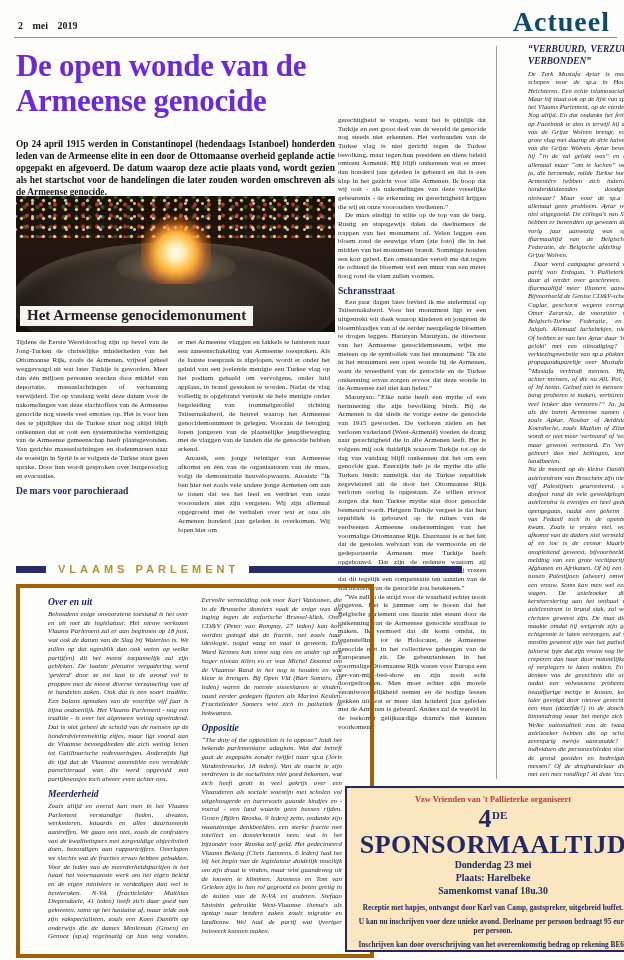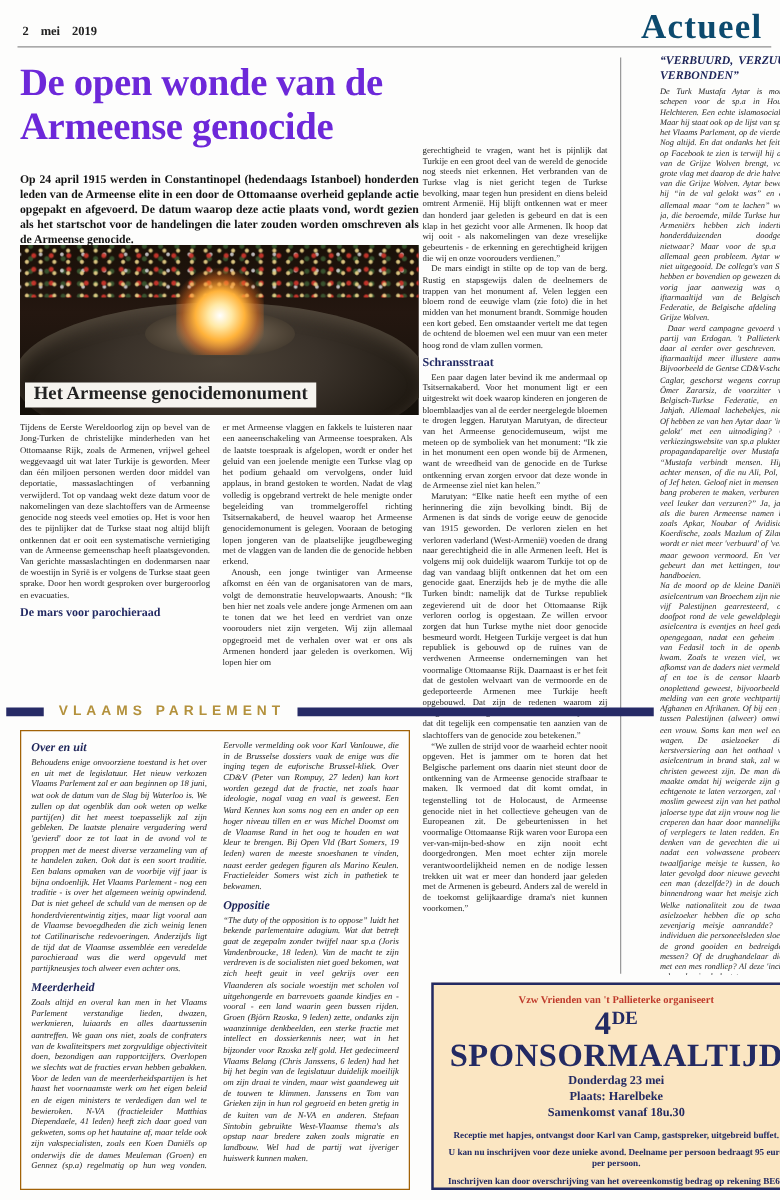--- a/index.html
+++ b/index.html
@@ -46,38 +46,38 @@
           font-size:8.6px;font-weight:bold;color:#111;letter-spacing:.4px;}
   
   .vdiv{position:absolute;left:496px;top:46px;width:1px;height:733px;background:#9a9a9a;}
   .opinion{position:absolute;left:505px;top:44px;width:116px;height:736px;overflow:hidden;
            font-style:italic;font-size:6.7px;line-height:1.23;text-align:justify;color:#242424;margin-left:23px;}
   .opinion p{margin:0;text-indent:6px;}
   .opinion p.ni{text-indent:0;}
   .opinion h3{margin:7px 0 3px;font-size:9.4px;color:#1c2358;letter-spacing:0;}
   .opinion h3:first-child{margin-top:0;}
   
-  .pband{position:absolute;left:5px;top:564px;width:518px;height:10px;display:flex;align-items:center;}
+  .pband{position:absolute;left:16px;top:564px;width:446px;height:10px;display:flex;align-items:center;}
   .pband .bar1{width:30px;height:7px;background:#272b66;}
   .pband .label{font-family:"Liberation Sans","DejaVu Sans",sans-serif;font-weight:bold;
                 color:#b3913c;font-size:11px;letter-spacing:4px;margin:0 10px 0 12px;white-space:nowrap;}
   .pband .bar2{flex:1;height:7px;background:#272b66;}
-  .pbox{position:absolute;left:16px;top:584px;width:294px;height:350px;border:1px solid #a16207;
-        padding:8px 8px;column-count:2;column-gap:13px;overflow:hidden;
+  .pbox{position:absolute;left:16px;top:584px;width:294px;height:350px;border:4px solid #a16207;
+        padding:8px 28px;column-count:2;column-gap:13px;overflow:hidden;
         font-style:italic;font-size:6.9px;line-height:1.26;text-align:justify;color:#242424;}
   .pbox p{margin:0;text-indent:6px;}
   .pbox p.ni{text-indent:0;}
   .pbox h3{margin:4px 0 2px;font-size:9.6px;color:#1c2358;font-style:italic;}
   .pbox h3:first-child{margin-top:0;}
   
   .ad{position:absolute;left:345px;top:786px;width:292px;height:162px;background:#fbe6c2;
       border:2px solid #232a63;text-align:center;color:#232a63;overflow:hidden;}
   .ad .org{margin-top:7px;font-size:8.4px;font-weight:bold;color:#bf3a2b;}
   .ad .title{margin-top:2px;font-size:26px;font-weight:bold;letter-spacing:.5px;line-height:1;}
-  .ad .title sup{font-size:15px;vertical-align:8px;letter-spacing:0;margin-top:30px;}
+  .ad .title sup{font-size:11px;vertical-align:8px;letter-spacing:0;margin-top:30px;}
   .ad .line{font-size:9.8px;font-weight:bold;line-height:1.35;}
   .ad .line:first-of-type{margin-top:5px;}
   .ad .details p{margin:5px 10px 0;font-size:7.3px;font-weight:bold;line-height:1.25;}
 </style>
 </head>
 <body>
 
 <div class="date">2 mei 2019</div>
 <div class="section">Actueel</div>
 <div class="toprule"></div>

